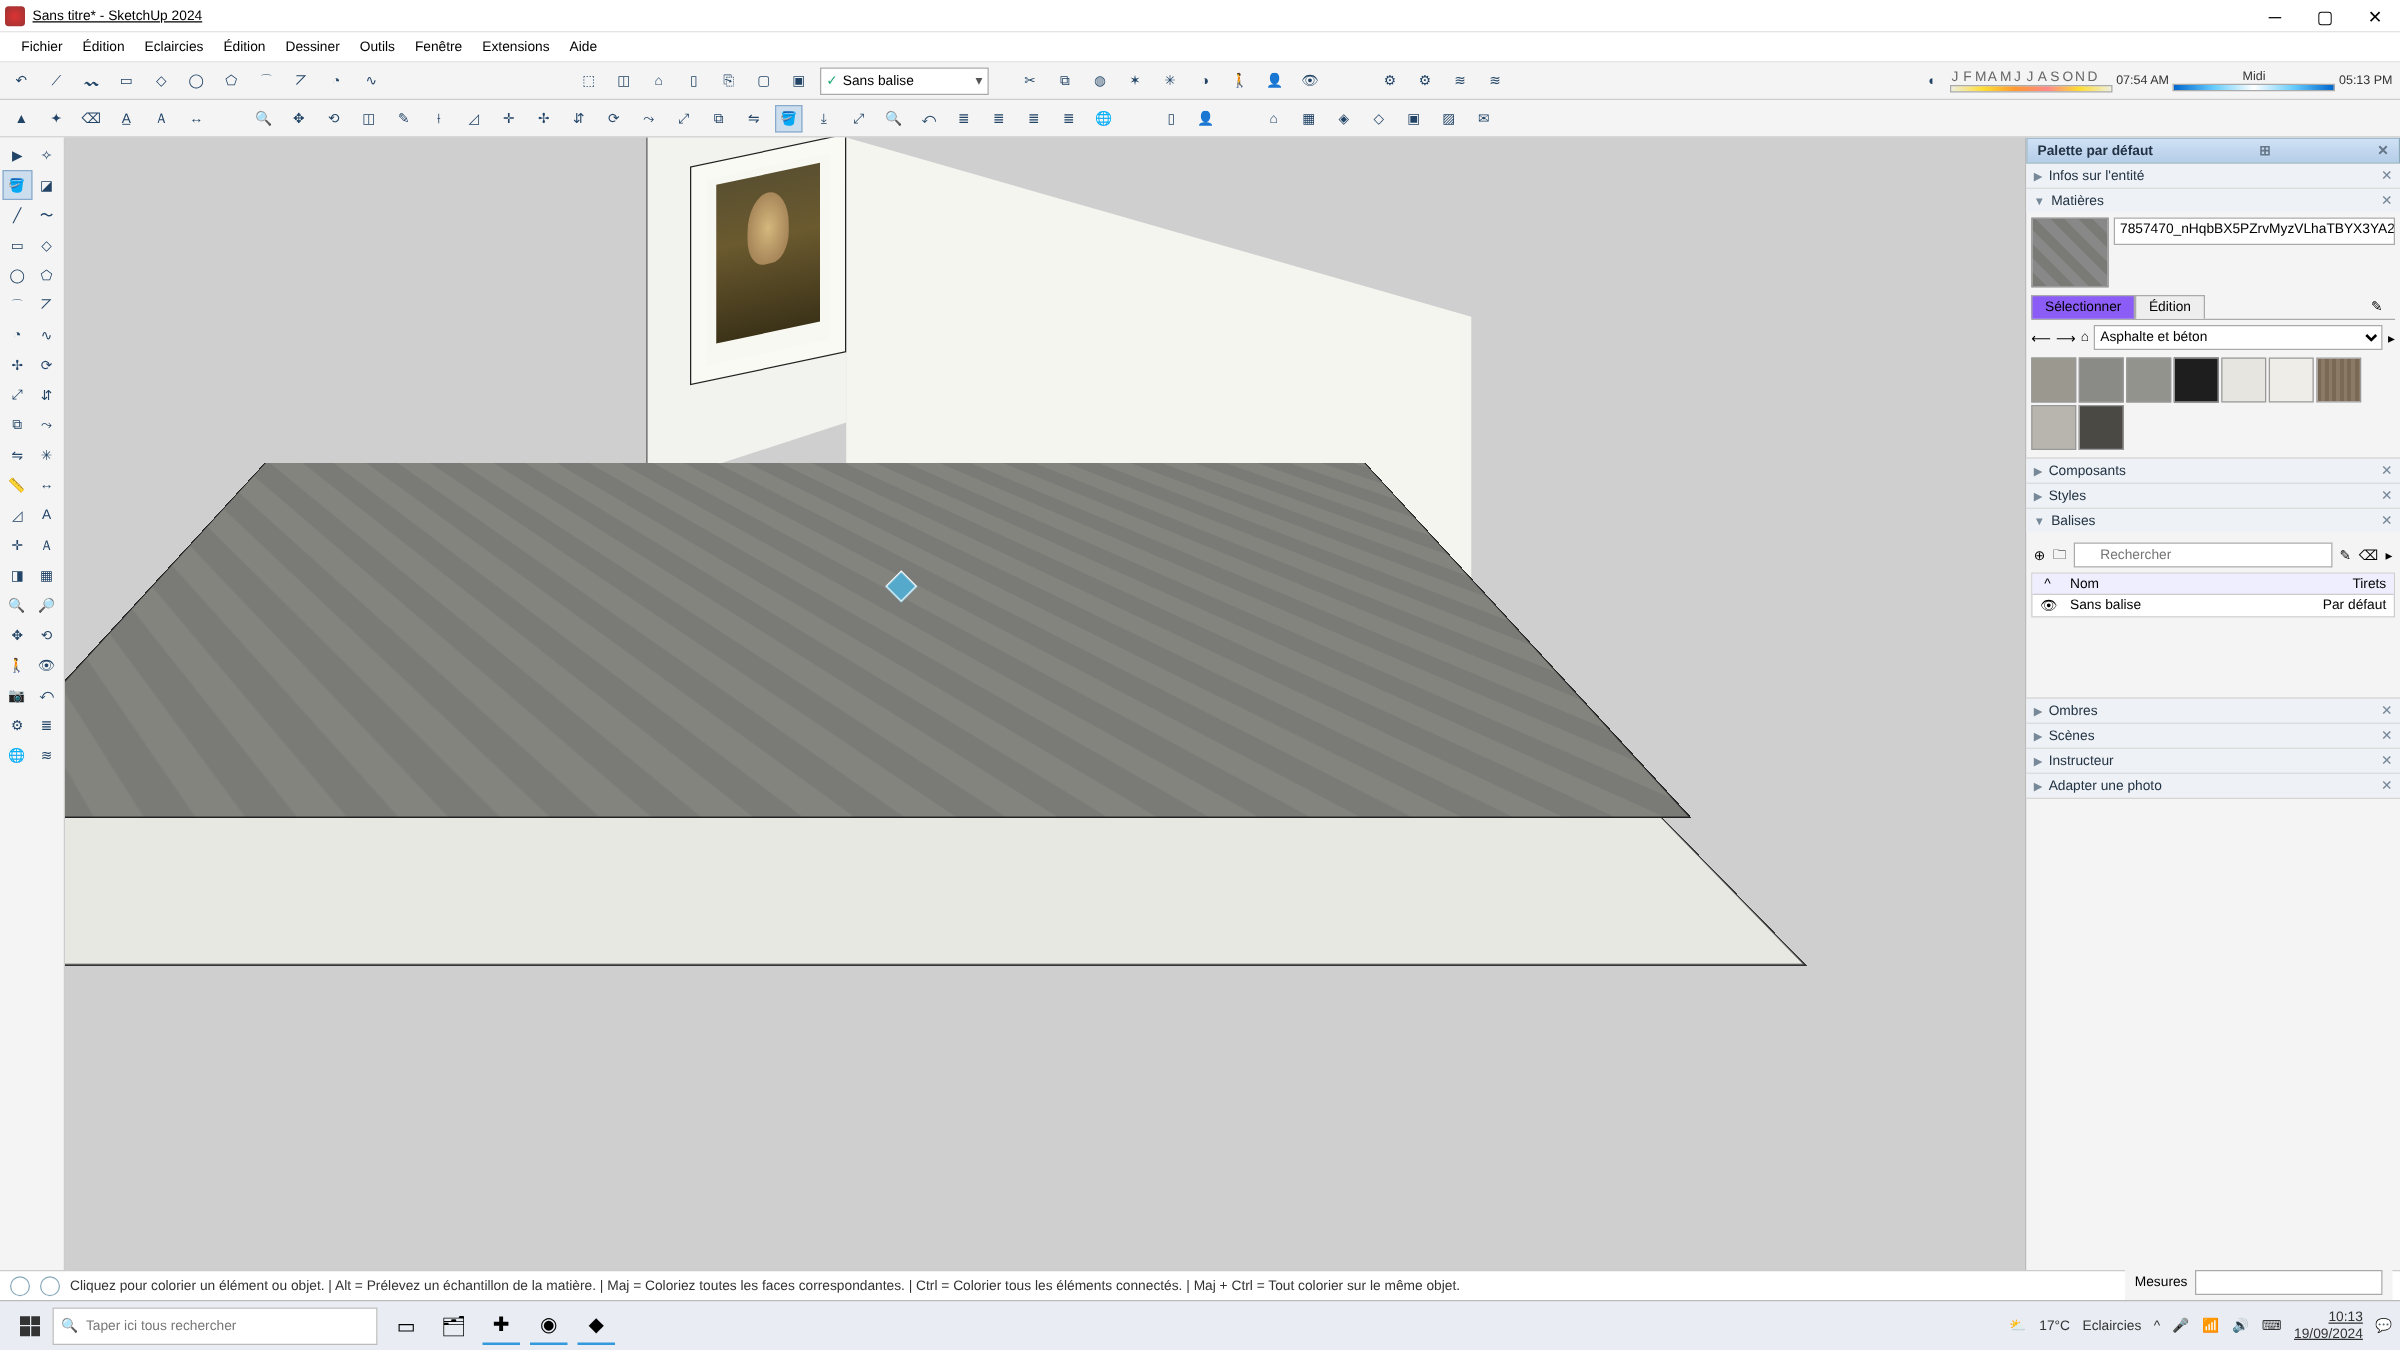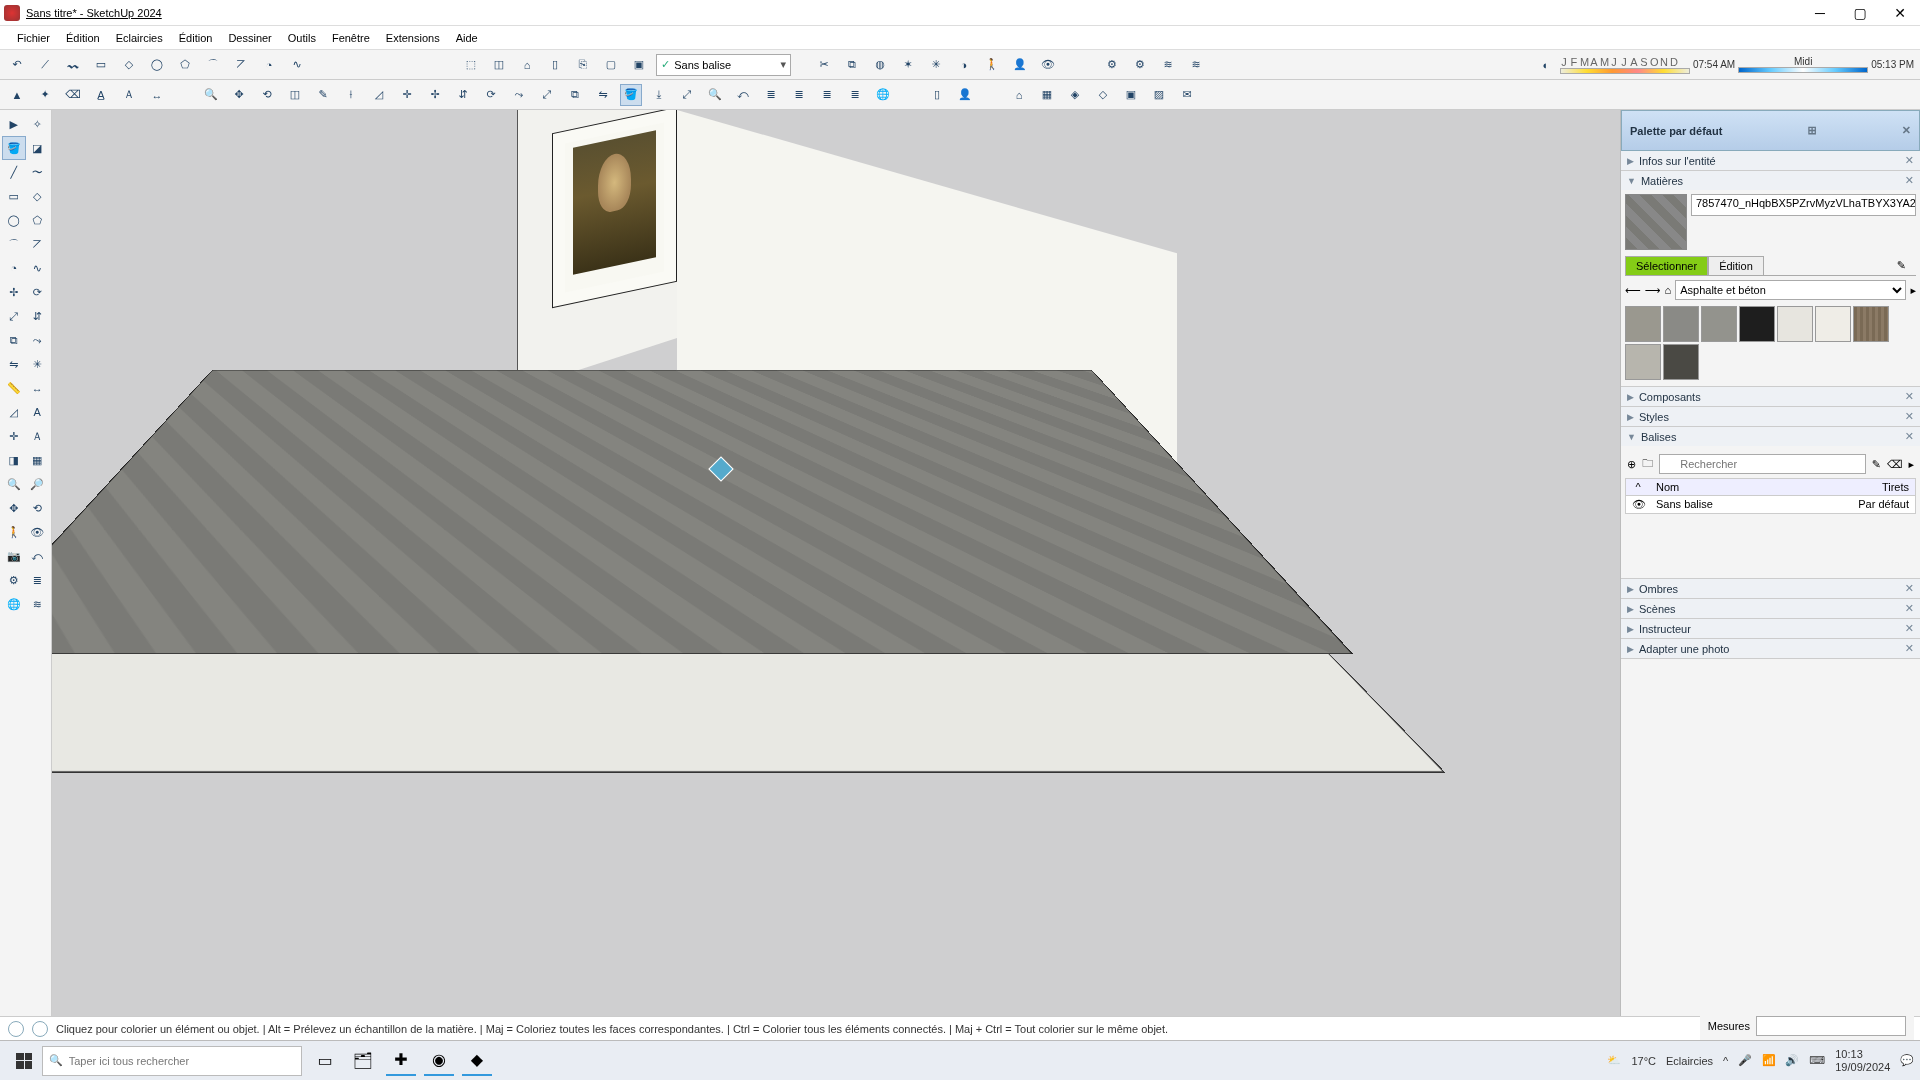--- a/index.html
+++ b/index.html
@@ -35,33 +35,33 @@
 .wall2 { position:absolute; left:625px; top:0; width:500px; height:260px; background:#f5f5f0; transform:skewY(16deg); transform-origin:top left; }
 .frame { position:absolute; left:500px; top:10px; width:125px; height:175px; background:#fafaf5; border:1px solid #222; transform:skewY(-12deg); }
 .mat { position:absolute; inset:12px; background:#f8f8f2; }
 .art { position:absolute; left:20px; top:18px; right:20px; bottom:28px; background:linear-gradient(180deg,#5a5030 0%,#6b5a2f 40%,#3b3218 100%); }
 .art::after { content:""; position:absolute; left:30%; top:12%; width:40%; height:45%; background:radial-gradient(ellipse,#d4b87d 0%,#a8875a 70%); border-radius:50% 50% 40% 40%; }
 .slab { position:absolute; left:150px; top:310px; width:900px; height:400px; background:#e8e8e3; transform:perspective(800px) rotateX(60deg); transform-origin:top center; border:1px solid #333; }
 .tex { position:absolute; left:160px; top:260px; width:880px; height:380px; background:repeating-linear-gradient(45deg,#7a7a76 0 18px,#84847f 18px 36px),repeating-linear-gradient(-45deg,#0000 0 17px,#0003 17px 18px); transform:perspective(900px) rotateX(62deg); transform-origin:top center; border:1px solid #222; }
 .cursor3d { position:absolute; left:660px; top:350px; width:18px; height:18px; background:#5ac; border:1px solid #fff; transform:rotate(45deg); }
 
 .rpanel { width:300px; background:#f4f4f4; border-left:1px solid #bbb; display:flex; flex-direction:column; overflow:hidden; }
-.phdr { background:linear-gradient(#cfe1f5,#b5cde8); border:1px solid #8ab; padding:13px 8px; font-weight:bold; color:#234; display:flex; align-items:center; }
+.phdr { background:linear-gradient(#cfe1f5,#b5cde8); border:1px solid #8ab; padding:3px 8px; font-weight:bold; color:#234; display:flex; align-items:center; }
 .phdr .x { margin-left:auto; color:#678; cursor:pointer; }
 .psec { border-bottom:1px solid #ccc; }
 .psec .sh { display:flex; align-items:center; padding:3px 6px; background:#eef1f5; color:#234; cursor:pointer; }
 .psec .sh .arr { margin-right:5px; color:#789; font-size:9px; }
 .psec .sh .x { margin-left:auto; color:#789; }
 .psec .body2 { padding:4px; }
 .matprev { display:flex; }
 .matimg { width:62px; height:56px; background:repeating-linear-gradient(45deg,#7a7a76 0 8px,#888 8px 16px); border:1px solid #888; }
 .matname { flex:1; margin-left:4px; height:22px; border:1px solid #aaa; background:#fff; padding:2px 4px; overflow:hidden; white-space:nowrap; }
 .tabs { display:flex; margin-top:6px; border-bottom:1px solid #aaa; }
 .tabs div { padding:3px 10px; border:1px solid #aaa; border-bottom:none; background:#eee; cursor:pointer; }
-.tabs div.on { background:#84cc16; }
+.tabs div.on { background:#8b5cf6; }
 .catrow { display:flex; align-items:center; gap:4px; padding:4px 0; }
 .catrow select { flex:1; height:20px; border:1px solid #aaa; background:#fff; }
 .swatches { display:flex; flex-wrap:wrap; gap:2px; padding:2px 0; }
 .sw { width:36px; height:36px; border:1px solid #999; }
 .tagtbl { border:1px solid #ccc; background:#fff; font-size:11px; }
 .tagtbl .hd, .tagtbl .rw { display:flex; }
 .tagtbl .hd { background:#eef; border-bottom:1px solid #ccc; }
 .tagtbl .c { padding:2px 6px; }
 .tagtbl .c1 { width:24px; text-align:center; }
 .tagtbl .c2 { flex:1; }
@@ -77,21 +77,21 @@
 
 .taskbar { height:40px; background:#e9edf3; border-top:1px solid #bbb; display:flex; align-items:center; padding:0 6px; }
 .start { width:36px; height:30px; display:flex; align-items:center; justify-content:center; }
 .winlogo { width:16px; height:16px; display:grid; grid-template-columns:1fr 1fr; grid-template-rows:1fr 1fr; gap:1px; }
 .winlogo span { background:#333; }
 .search { flex:0 0 260px; height:30px; background:#fff; border:1px solid #bbb; display:flex; align-items:center; padding:0 6px; gap:6px; color:#777; }
 .tskicons { display:flex; gap:8px; margin-left:8px; }
 .tskicons div { width:30px; height:30px; display:flex; align-items:center; justify-content:center; font-size:16px; }
 .tskicons .active { border-bottom:2px solid #39d; }
 .tray { margin-left:auto; display:flex; align-items:center; gap:10px; color:#333; }
-.tray .clock { text-align:left; line-height:1.1; font-size:11px; }
+.tray .clock { text-align:right; line-height:1.1; font-size:11px;text-decoration:underline; }
 </style>
 </head>
 <body>
 
 <div class="titlebar">
   <div class="appicon"></div>
   <div class="title">Sans titre* - SketchUp 2024</div>
   <div class="winbtns">
     <span>─</span>
     <span>▢</span>

